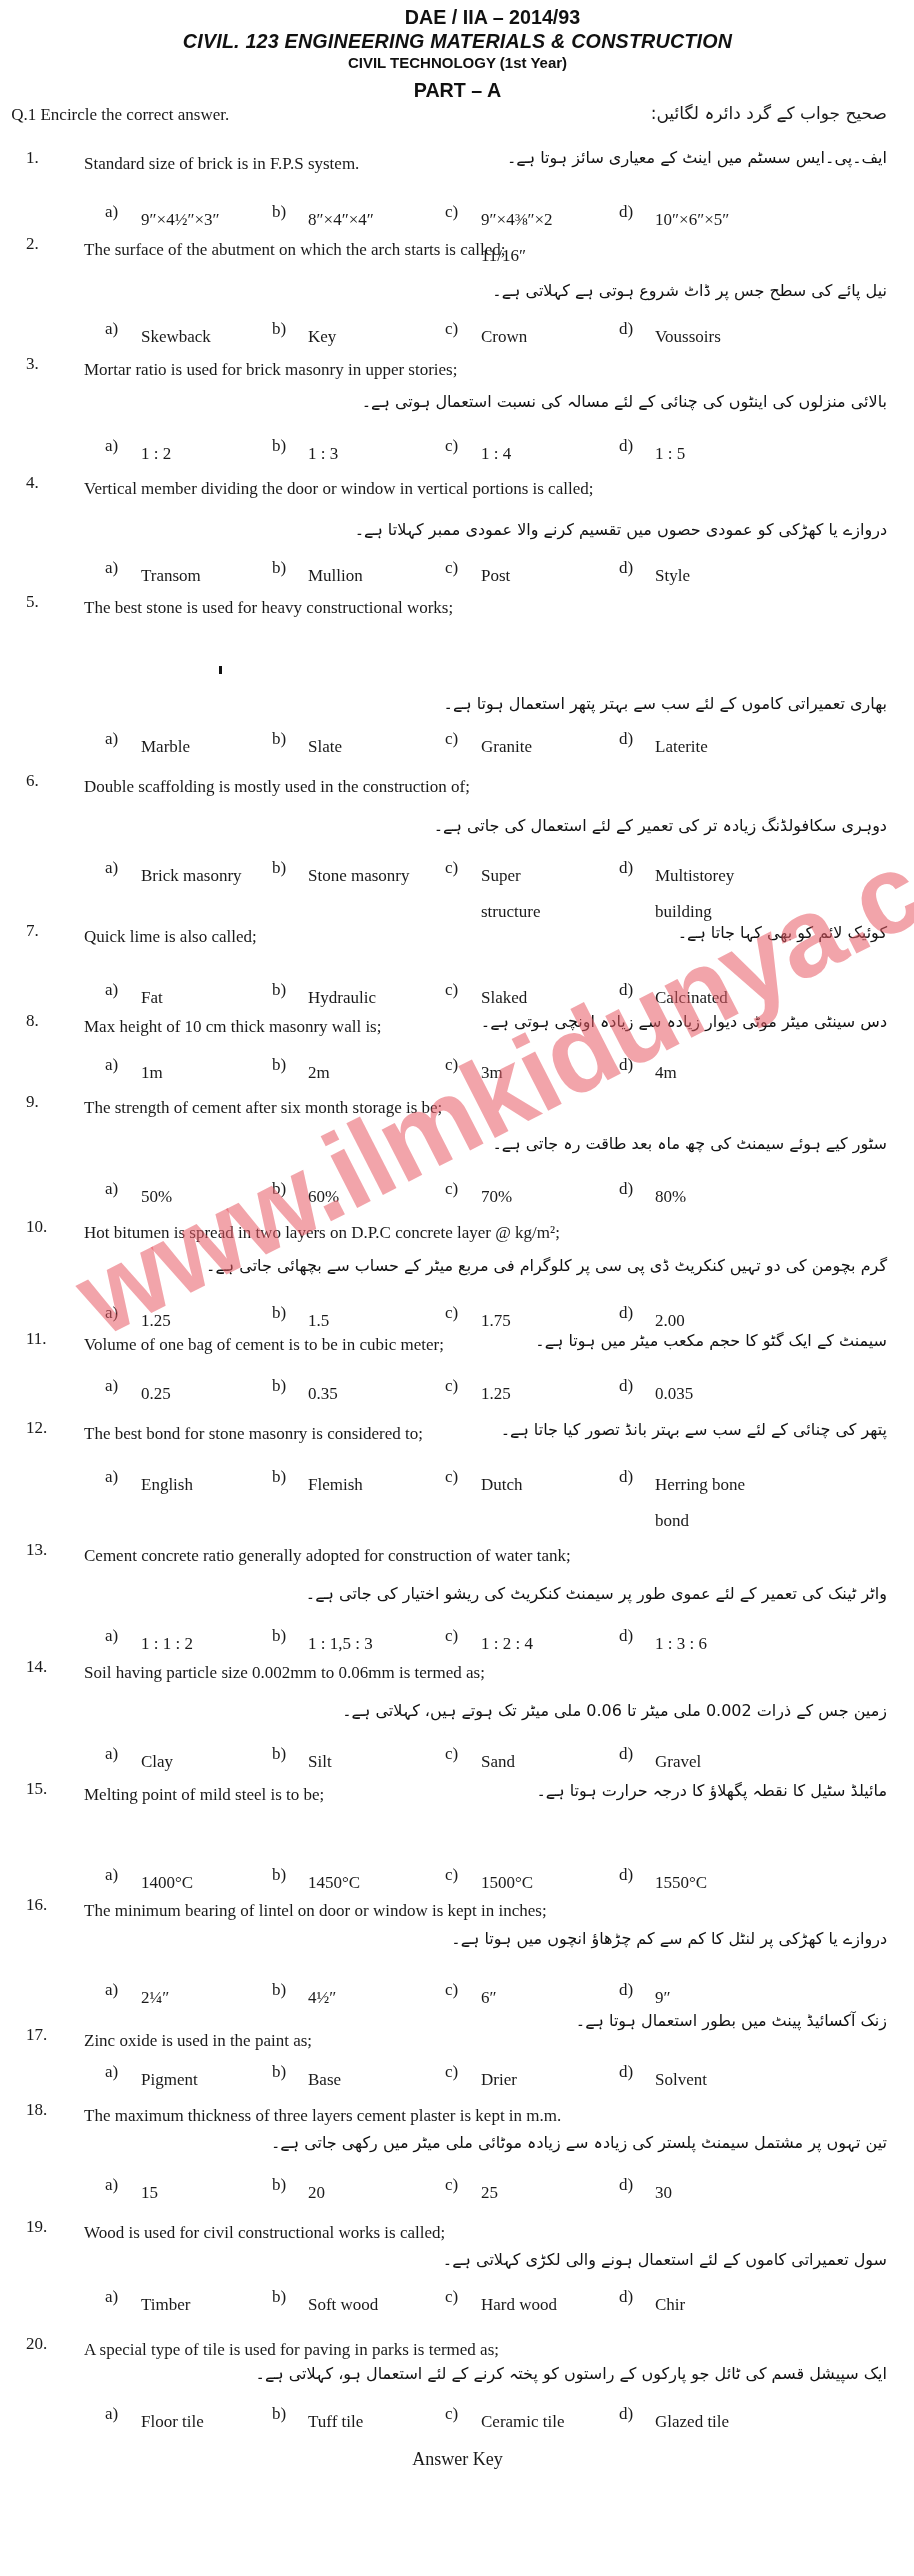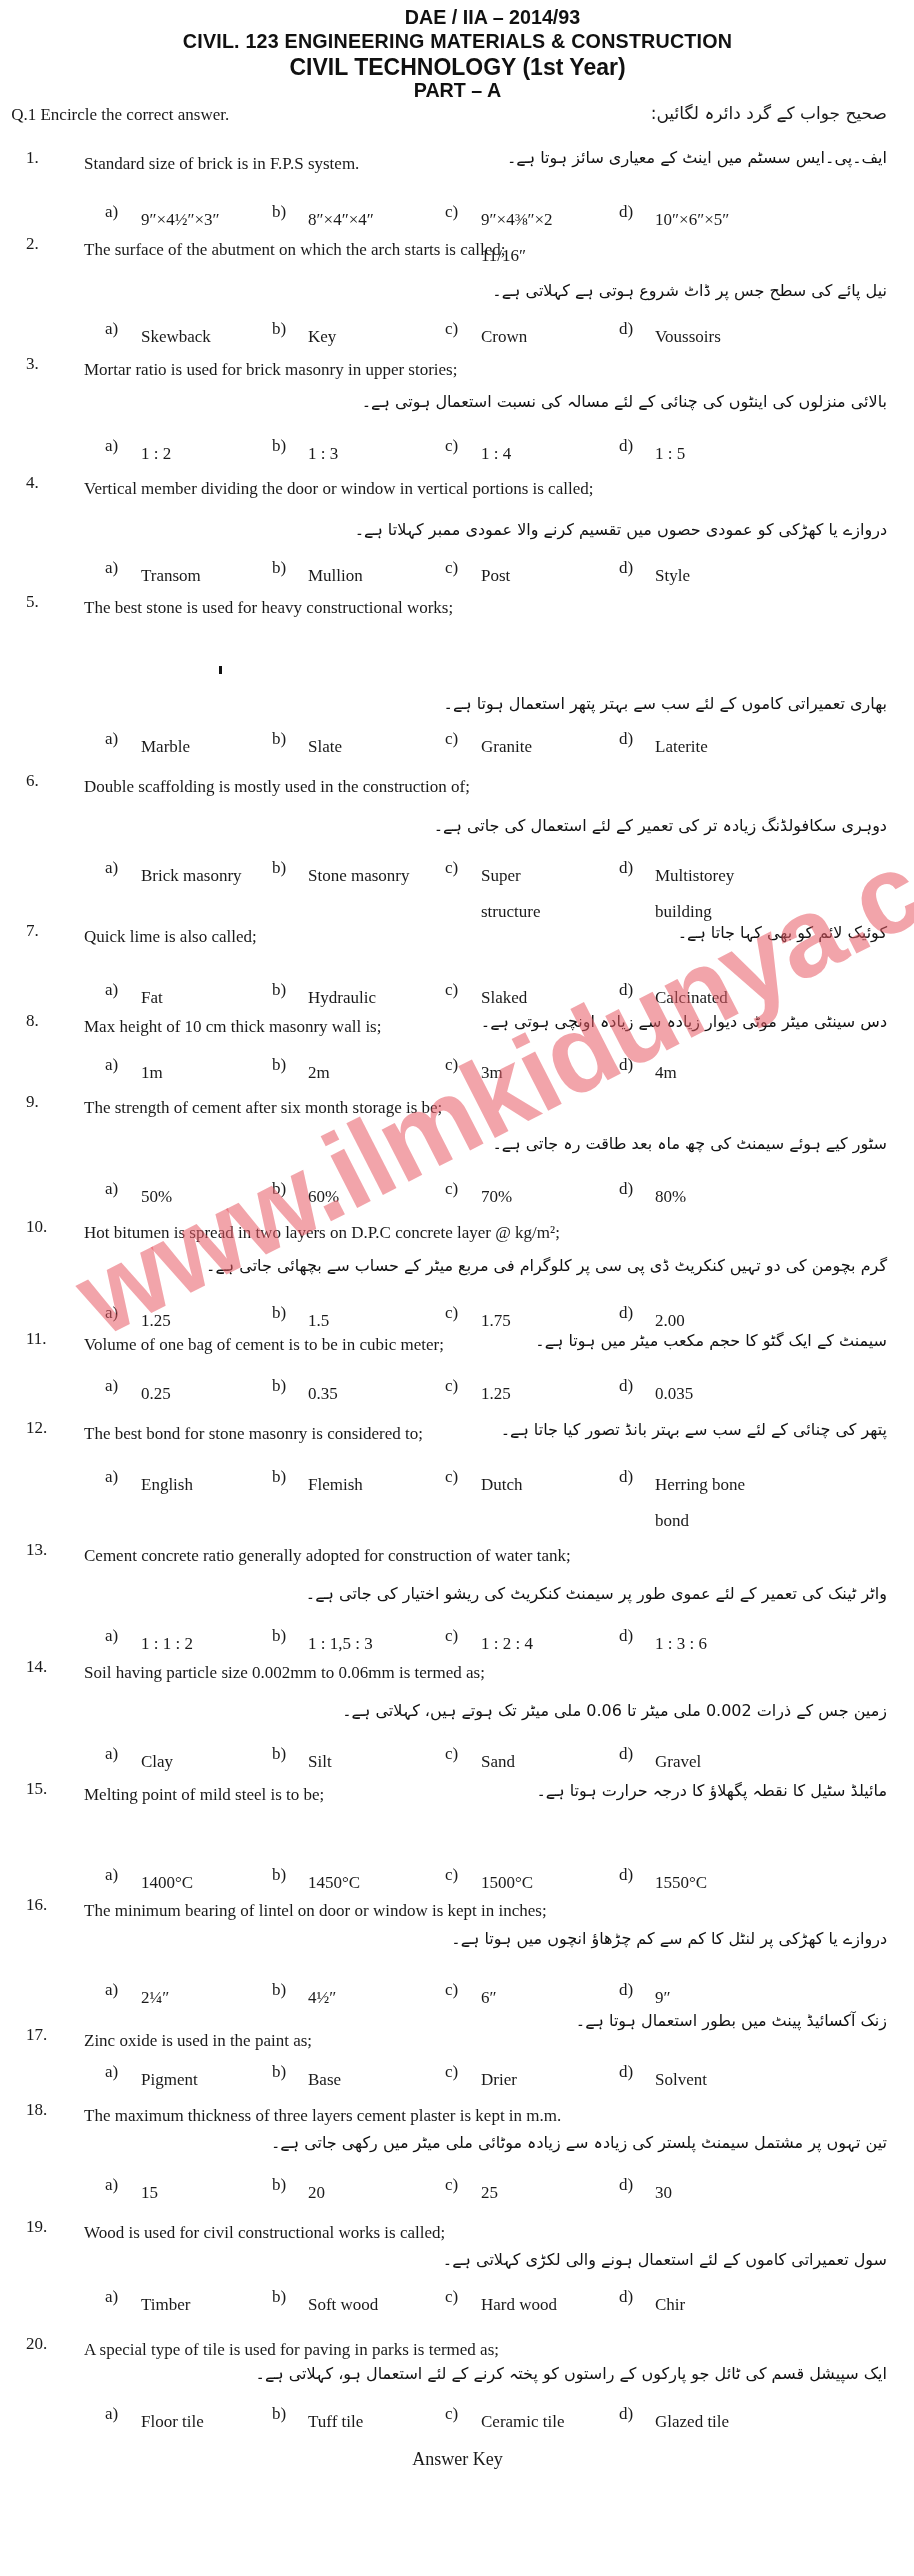--- a/index.html
+++ b/index.html
@@ -1,22 +1,22 @@
 <!DOCTYPE html>
 <html style="font-size:15px"><head>
 <meta charset="utf-8">
 <style>
   html,body{margin:0;padding:0;background:#fff;}
   body{width:915px;height:2576px;position:relative;overflow:hidden;color:#1a1a1a;
        font-family:"Liberation Serif","DejaVu Serif",serif;}
   .header{position:absolute;left:0;top:0;width:915px;text-align:center;
           font-family:"Liberation Sans","DejaVu Sans",sans-serif;font-weight:bold;color:#111;}
   .header .l1{position:absolute;left:0;width:915px;top:5.6px;font-size:19.7px;padding-left:35px;}
-  .header .l2{position:absolute;left:0;width:915px;top:30px;font-size:19.7px;letter-spacing:0.2px;}
-  .header .l3{position:absolute;left:0;width:915px;top:54px;font-size:23px;}
+  .header .l2{position:absolute;left:0;width:915px;top:30px;font-size:19.7px;letter-spacing:0.2px;font-style:italic;}
+  .header .l3{position:absolute;left:0;width:915px;top:54px;font-size:15px;}
   .header .l4{position:absolute;left:0;width:915px;top:79px;font-size:19.7px;text-align:center;}
   .instr{position:absolute;left:11.2px;top:105px;font-size:17px;}
   .instr-ur{position:absolute;right:28px;top:103px;font-size:17px;direction:rtl;font-family:"DejaVu Sans",sans-serif;}
   .q{position:absolute;left:0;width:915px;}
   .qnum{position:absolute;left:26px;font-size:17px;}
   .qtext{position:absolute;left:84px;font-size:17px;white-space:nowrap;margin-top:6px;}
   .qur{position:absolute;right:28px;font-size:16px;direction:rtl;white-space:nowrap;font-family:"DejaVu Sans",sans-serif;color:#111;}
   .opt{position:absolute;font-size:17px;white-space:nowrap;}
   .opt .lbl{display:inline-block;width:36px;}
   .opt .wrap{display:inline-block;vertical-align:top;white-space:normal;width:103px;line-height:36px;}

